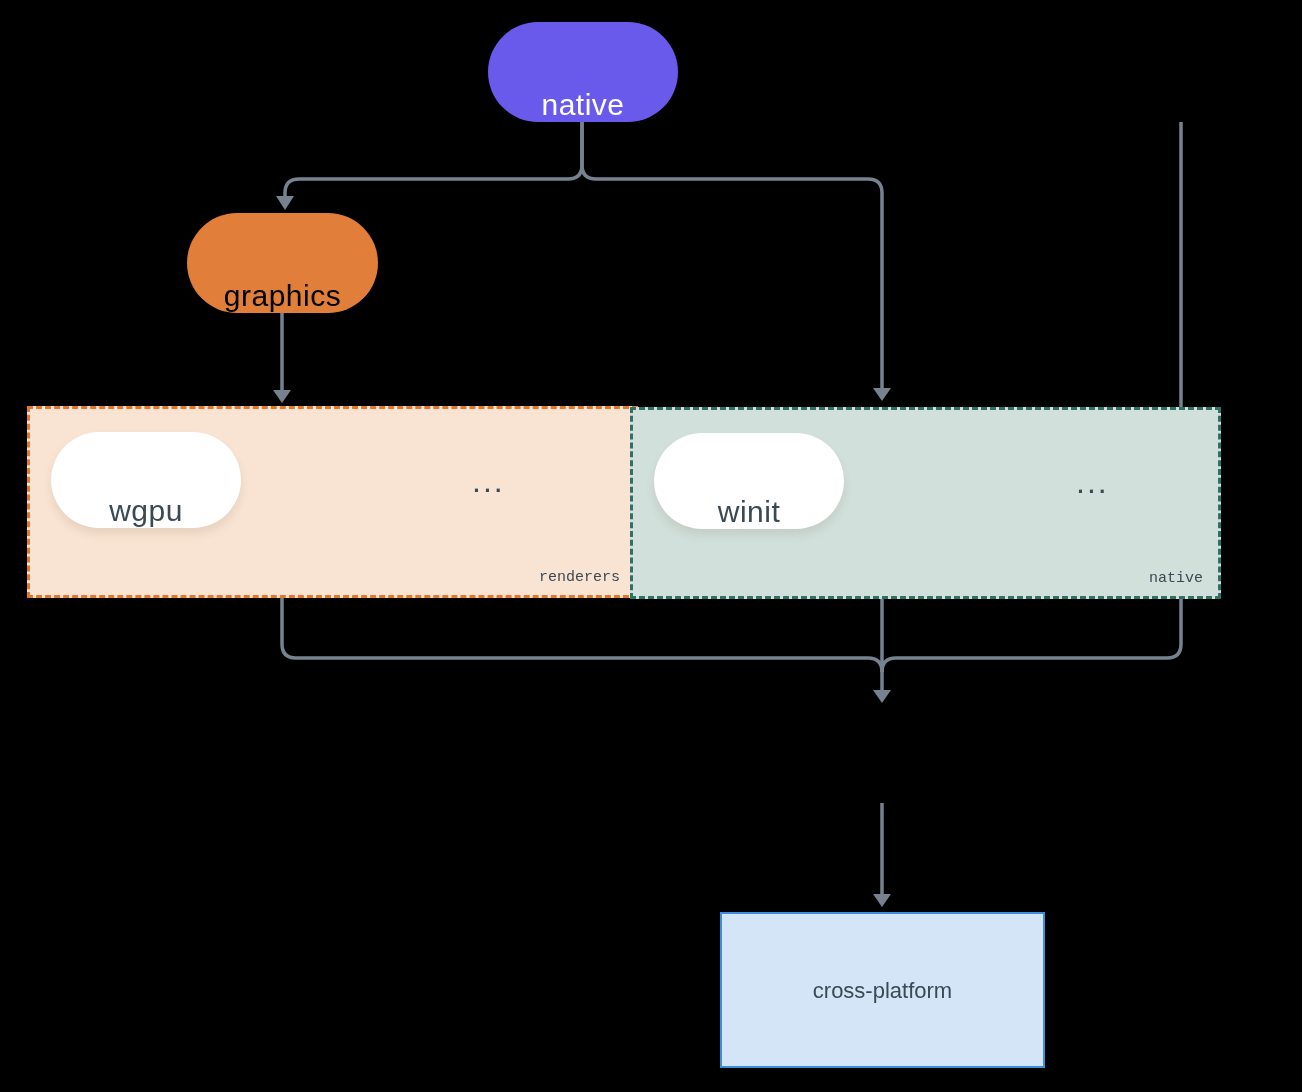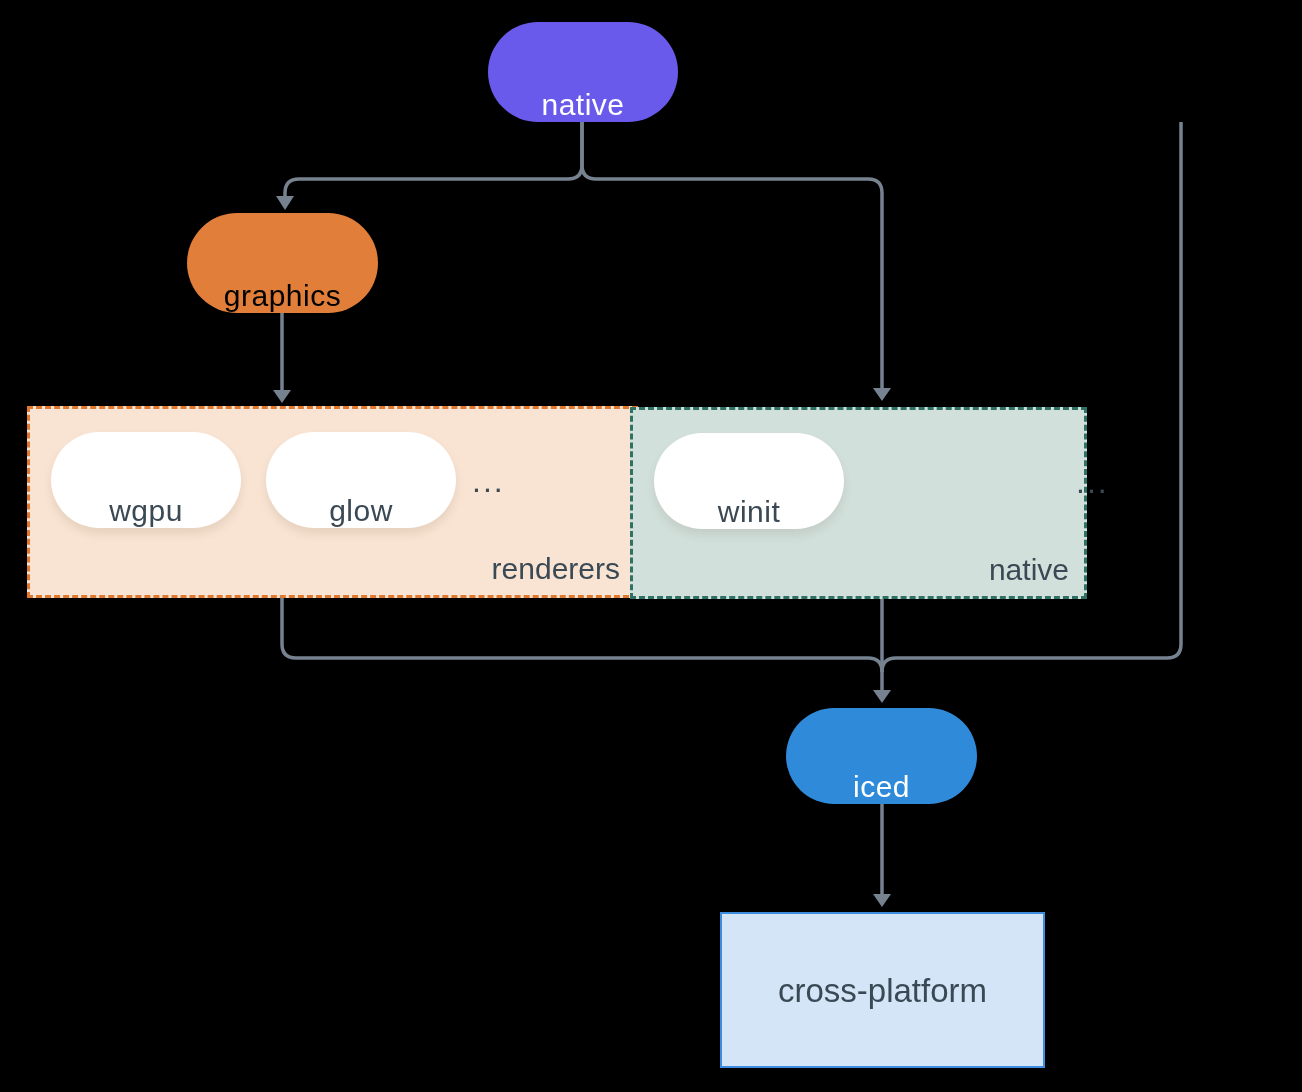--- a/index.html
+++ b/index.html
@@ -34,47 +34,47 @@
   .node-graphics{left:187px;top:213px;width:191px;height:100px;}
   .node-iced{left:786px;top:708px;width:191px;height:96px;}
 
   .group{position:absolute;box-sizing:border-box;}
   .group-renderers{
     left:27px;top:406px;width:611px;height:192px;
     background:var(--peach-fill,#F9E4D3);
     border:3px dashed var(--peach-border,#E0782F);
   }
   .group-shells{
-    left:630px;top:407px;width:457px;height:192px;
+    left:630px;top:407px;width:591px;height:192px;
     background:var(--sage-fill,#D2E0DB);
     border:3px dashed var(--sage-border,#2F7265);
   }
   .group .pill{width:190px;height:96px;}
   .group .pill.p1{left:21px;top:23px;}
   .group .pill.p2{left:236px;top:23px;}
   .ellipsis{
     position:absolute;top:54px;
     font-size:32px;color:var(--slate,#3A4954);
     letter-spacing:2px;
   }
   .group-renderers .ellipsis{left:442px;}
   .group-shells .ellipsis{left:443px;}
   .group-label{
     position:absolute;right:15px;bottom:9px;
-    font-size:30px;color:var(--slate,#3A4954);
+    font-size:15px;color:var(--slate,#3A4954);font-family:Liberation Mono, monospace;
   }
 
   .app-box{
     position:absolute;left:720px;top:912px;width:325px;height:156px;
     box-sizing:border-box;
     background:var(--app-fill,#D4E5F7);
     border:2px solid var(--app-border,#3D8CDE);
     display:flex;flex-direction:column;align-items:center;justify-content:center;
     color:var(--slate,#3A4954);
-    font-size:33px;line-height:47px;
+    font-size:22px;line-height:47px;
   }
 </style>
 </head>
 <body>
 
 <div class="stage">
 
   <svg class="edges" viewBox="0 0 1302 1092">
 
     <path class="edge" d="M582 122 V165 Q582 179 568 179 H299 Q285 179 285 193 V197"></path>
@@ -102,36 +102,30 @@
 
 
   <div class="pill pill-orange node-graphics">
     <span>graphics</span>
   </div>
 
   <div class="group group-renderers">
     <div class="pill pill-white p1">
       <span>wgpu</span>
     </div>
-    <div class="pill pill-white p2">
-      <span>glow</span>
-    </div>
     <span class="ellipsis">...</span>
     <span class="group-label">renderers</span>
   </div>
 
   <div class="group group-shells">
     <div class="pill pill-white p1">
       <span>winit</span>
     </div>
     <span class="ellipsis">...</span>
     <span class="group-label">native</span>
   </div>
 
-  <div class="pill pill-blue node-iced">
-    <span>iced</span>
-  </div>
 
   <div class="app-box">
     <span>cross-platform</span>
   </div>
 
 </div>
 
 </body></html>

